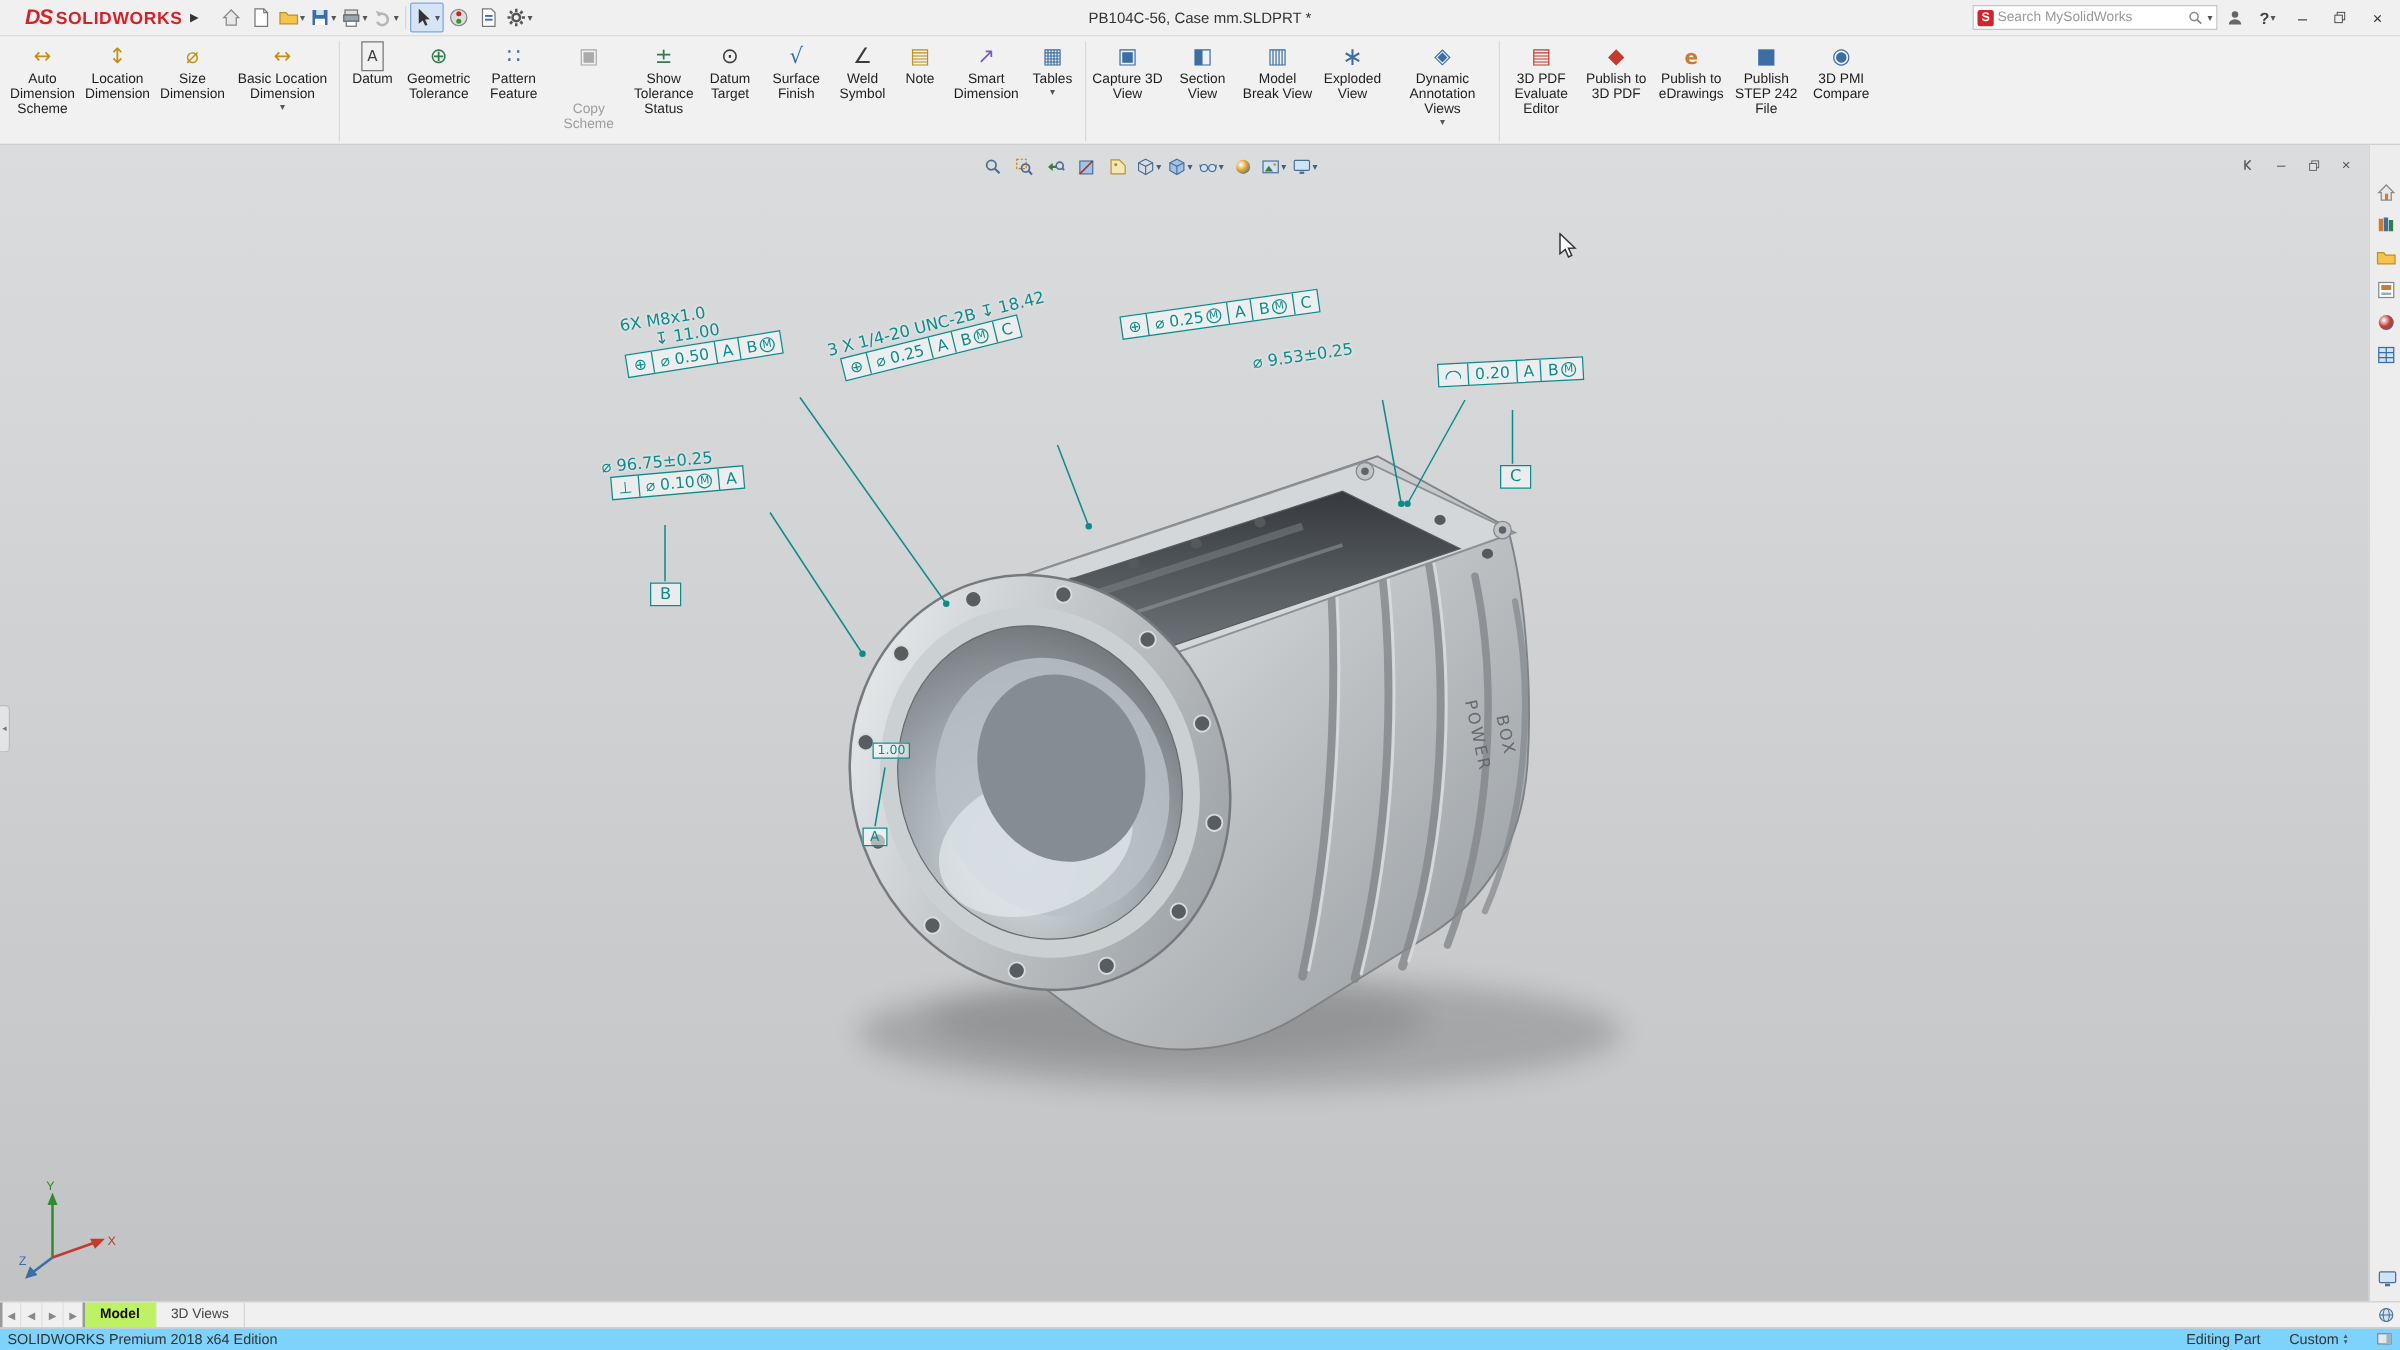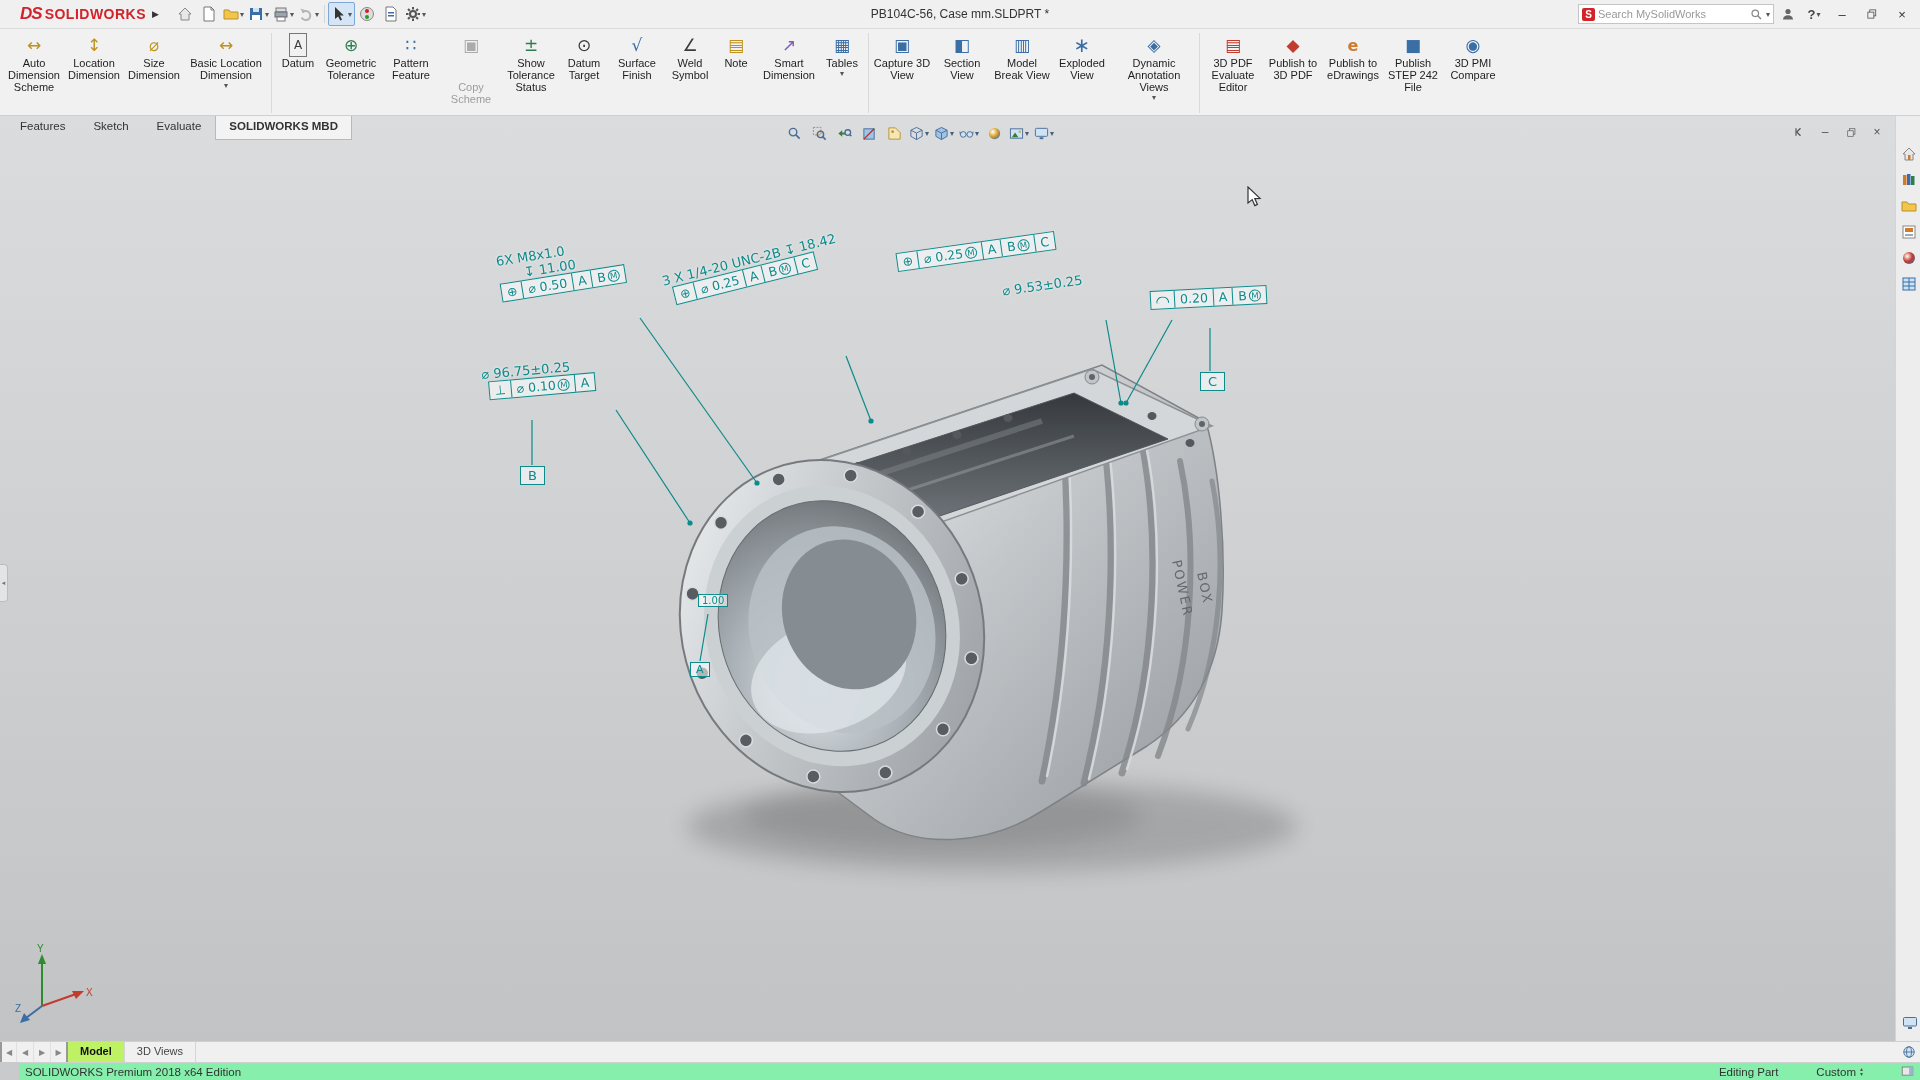--- a/index.html
+++ b/index.html
@@ -77,22 +77,22 @@
   .left-handle { position:absolute; left:0; top:448px; width:8px; height:38px; background:#e3e4e6; border:1px solid #bdbdbd; border-left:none; border-radius:0 4px 4px 0; display:flex; align-items:center; justify-content:center; font-size:7px; color:#777; }
 
   
   .modeltabs { position:absolute; left:0; right:0; bottom:18px; height:21px; background:#f0f0f0; border-top:1px solid #cfcfcf; display:flex; align-items:stretch; font-size:11px; }
   .mt-nav { width:17px; display:flex; align-items:center; justify-content:center; color:#888; font-size:8px; border-right:1px solid #e0e0e0; }
   .mt-tab { padding:3px 12px 0 12px; border-right:1px solid #d5d5d5; color:#444; }
   .mt-tab.active { background:#bef264; font-weight:bold; color:#111; }
   .mt-right { margin-left:auto; display:flex; align-items:center; padding-right:4px; }
 
   
-  .statusbar { position:absolute; left:0; right:0; bottom:0; height:18px; background:#86efac; border-top:1px solid #d0d0d0; display:flex; align-items:center; font-size:11.5px; color:#333; padding:0 6px;margin-left:19px; }
-  .sb-right { margin-left:auto; display:flex; align-items:center; gap:38px; }
+  .statusbar { position:absolute; left:0; right:0; bottom:0; height:18px; background:#7dd3fc; border-top:1px solid #d0d0d0; display:flex; align-items:center; font-size:11.5px; color:#333; padding:0 6px; }
+  .sb-right { margin-left:auto; display:flex; align-items:center; gap:23px; }
   .sb-custom { display:flex; align-items:center; gap:4px;text-align:right; }
   .spinner { display:flex; flex-direction:column; font-size:6px; line-height:5px; color:#555; }
 
   .leaders { position:absolute; inset:0; pointer-events:none; }
   .cursor { position:absolute; left:1246px; top:70px; pointer-events:none; }
 </style>
 </head>
 <body>
 
 <div class="titlebar">
@@ -310,26 +310,20 @@
     <span class="rlabel">Publish STEP 242 File</span>
   </div>
   <div class="rbtn">
     <span class="ricon" style="color:#3a6ea5">◉</span>
     <span class="rlabel">3D PMI Compare</span>
   </div>
 </div>
 
 <div class="viewport">
 
-  <div class="cmdtabs">
-    <div class="tab">Features</div>
-    <div class="tab">Sketch</div>
-    <div class="tab">Evaluate</div>
-    <div class="tab active">SOLIDWORKS MBD</div>
-  </div>
 
   <div class="headsup">
     <div class="hic">
       <svg viewBox="0 0 16 16">
           <circle cx="6.5" cy="6.5" r="4" fill="none" stroke="#4a6e96" stroke-width="1.5"></circle>
           <line x1="9.5" y1="9.5" x2="13.5" y2="13.5" stroke="#4a6e96" stroke-width="1.8"></line>
         </svg>
     </div>
     <div class="hic">
       <svg viewBox="0 0 16 16">

